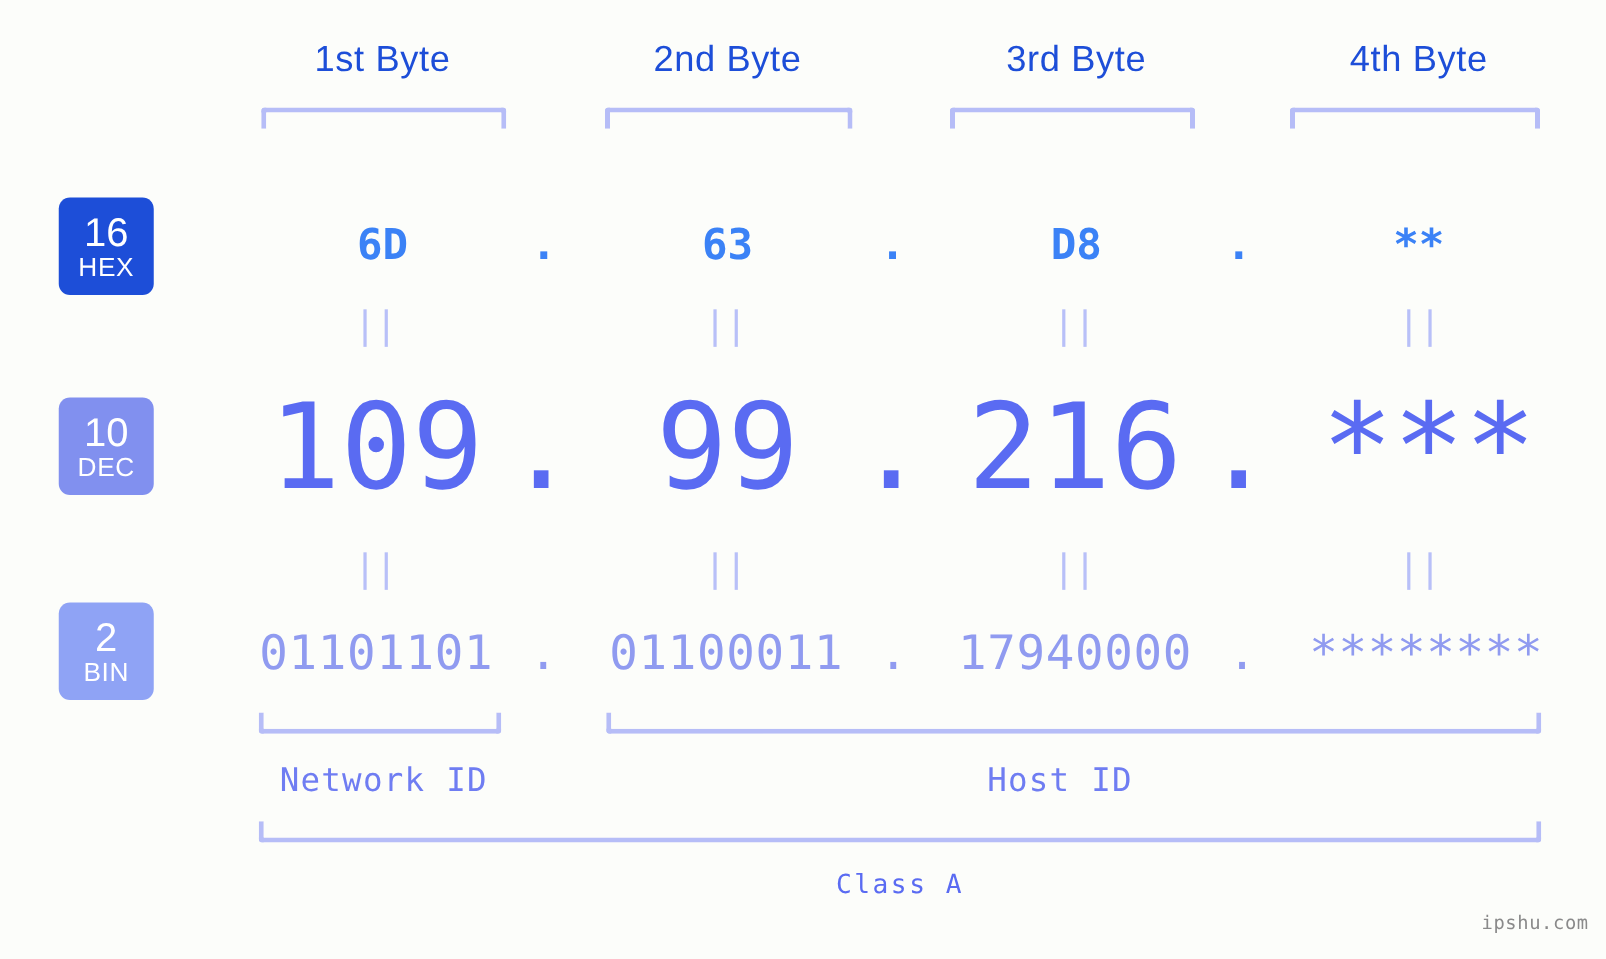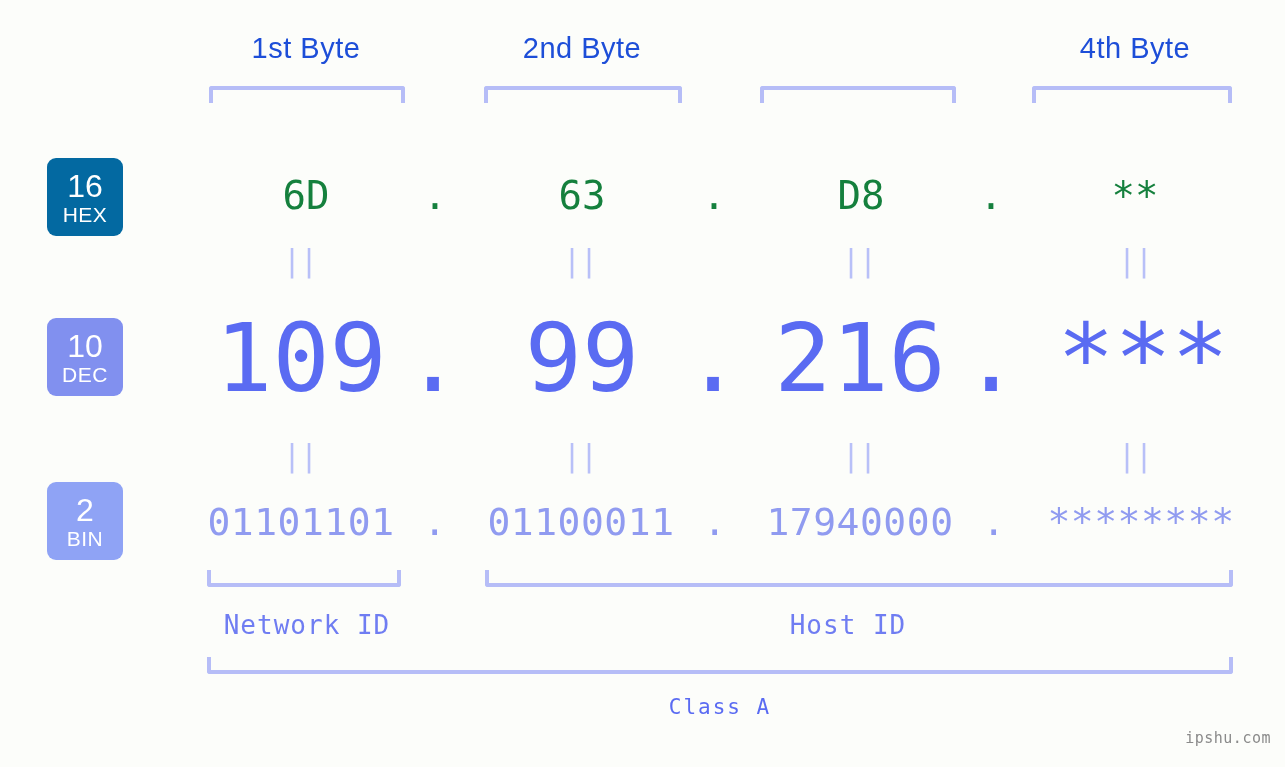--- a/index.html
+++ b/index.html
@@ -99,23 +99,24 @@
   }
   .dot {
     text-align: center;
     font-family: "DejaVu Sans Mono", monospace;
   }
 
   
   .row-hex { top: 150px; height: 92px; }
   .row-hex .cell,
   .row-hex .dot {
-    font-size: 39px;
-    color: #15803d;
+    font-size: 34px;
+    color: #3b82f6;
     line-height: 92px;
+    font-weight: bold;
   }
 
   
   .row-dec { top: 296px; height: 124px; }
   .row-dec .cell,
   .row-dec .dot {
     font-size: 95px;
     color: #5a6bf2;
     line-height: 124px;
     font-weight: 400;
@@ -179,28 +180,29 @@
     letter-spacing: 0.5px;
   }
 </style>
 </head>
 <body>
 
 <div id="stage">
 
   <div class="byte-header" style="left:191px;">1st Byte</div>
   <div class="byte-header" style="left:467px;">2nd Byte</div>
+  <div class="byte-header" style="left:746px;">3rd Byte</div>
   <div class="byte-header" style="left:1020px;">4th Byte</div>
 
   <div class="bracket-top" style="left:209px; width:196px;"></div>
   <div class="bracket-top" style="left:484px; width:198px;"></div>
   <div class="bracket-top" style="left:760px; width:196px;"></div>
   <div class="bracket-top" style="left:1032px; width:200px;"></div>
 
-  <div class="badge" style="top:158px; background:#0369a1;">
+  <div class="badge" style="top:158px; background:#1d4ed8;">
     <span class="num">16</span>
     <span class="lbl">HEX</span>
   </div>
   <div class="badge" style="top:318px; background:#8190ef;">
     <span class="num">10</span>
     <span class="lbl">DEC</span>
   </div>
   <div class="badge" style="top:482px; background:#8fa3f5;">
     <span class="num">2</span>
     <span class="lbl">BIN</span>

